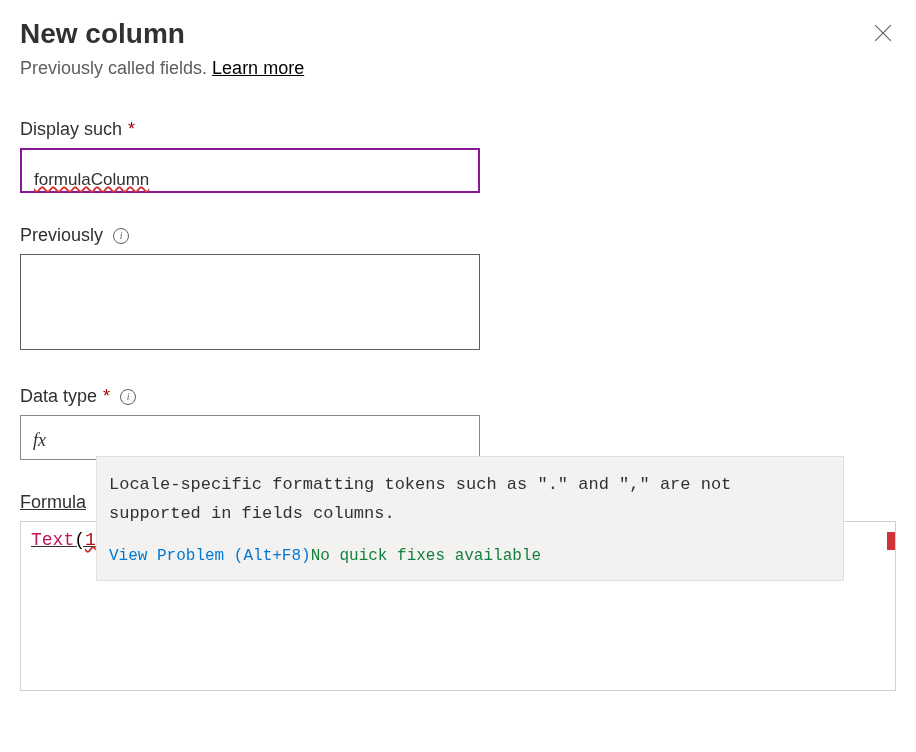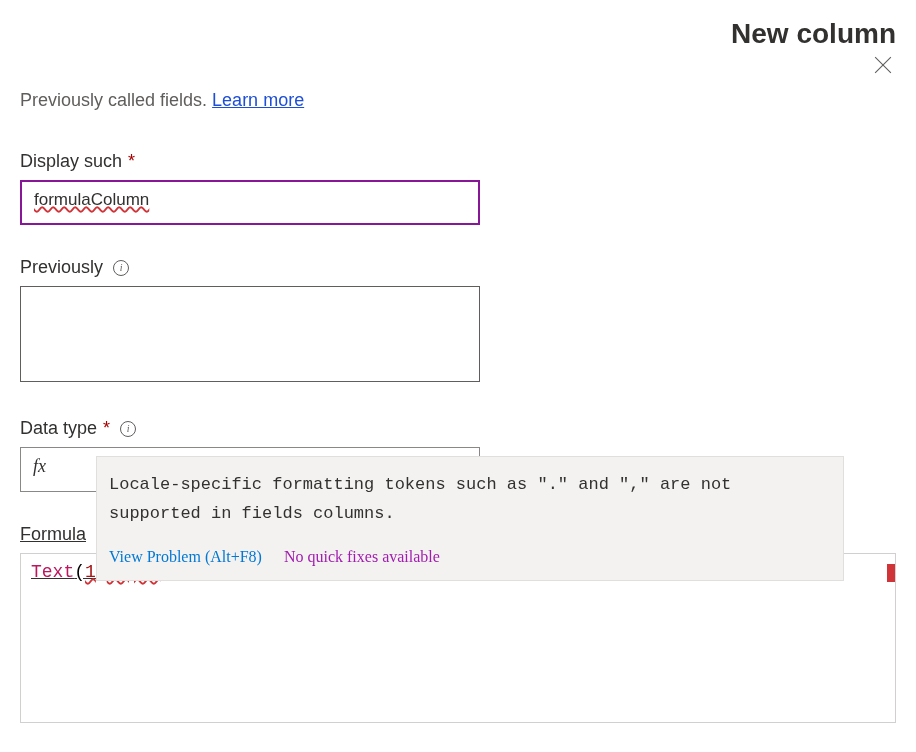--- a/index.html
+++ b/index.html
@@ -12,22 +12,21 @@
       background: #fff;
       color: #323130;
       width: 916px;
       height: 752px;
       padding: 18px 20px;
       position: relative;
     }
     .header {
       display: flex;
       justify-content: space-between;
-      align-items: flex-end;
-      flex-direction: column;
+      align-items: center;
     }
     .title {
       font-size: 28px;
       font-weight: 600;
       color: #323130;
     }
     .close-btn {
       cursor: pointer;
       padding: 4px;
       color: #605e5c;
@@ -36,21 +35,21 @@
     .close-btn svg {
       width: 18px;
       height: 18px;
     }
     .subtitle {
       font-size: 18px;
       color: #605e5c;
       margin-top: 8px;
     }
     .learn-more {
-      color: #1d4ed8;
+      color: #000000;
       text-decoration: underline;
       cursor: pointer;
     }
     .form-section {
       margin-top: 40px;
     }
     .field-label {
       font-size: 18px;
       color: #323130;
       margin-bottom: 8px;
@@ -71,21 +70,21 @@
       justify-content: center;
       font-size: 10px;
       font-style: italic;
       font-family: Georgia, serif;
       color: #605e5c;
       margin-left: 4px;
     }
     .text-input {
       width: 460px;
       height: 45px;
-      padding: 8px 12px;
+      padding: 20px 12px;
       font-size: 17px;
       border: 2px solid #881798;
       outline: none;
       font-family: inherit;
       color: #323130;
     }
     .spellcheck-underline {
       text-decoration: underline wavy #d13438;
       text-decoration-thickness: 1.5px;
     }
@@ -102,21 +101,21 @@
     .field-group {
       margin-bottom: 32px;
     }
     .select-input {
       width: 460px;
       height: 45px;
       padding: 8px 12px;
       font-size: 17px;
       border: 1px solid #8a8886;
       display: flex;
-      align-items: flex-start;
+      align-items: flex-end;
       gap: 10px;
       background: #fff;
       cursor: pointer;
       position: relative;
     }
     .fx-icon {
       font-family: 'Times New Roman', serif;
       font-style: italic;
       font-size: 18px;
       color: #323130;
@@ -135,30 +134,29 @@
       font-family: Consolas, 'Courier New', monospace;
       font-size: 17px;
       color: #323130;
       line-height: 1.7;
       z-index: 10;
     }
     .tooltip-actions {
       margin-top: 14px;
       display: flex;
       align-items: flex-end;
-      gap: 22px;
-      font-family: Liberation Serif, serif;
+      font-family: Liberation Mono, monospace;
       font-size: 16px;
     }
     .view-problem {
       color: #0078d4;
       cursor: pointer;
     }
     .no-fixes {
-      color: #a21caf;
+      color: #15803d;
     }
     .formula-label-wrap {
       text-decoration: underline;
     }
     .formula-editor {
       width: 876px;
       height: 170px;
       border: 1px solid #d2d0ce;
       padding: 8px 10px;
       font-family: Consolas, 'Courier New', monospace;

